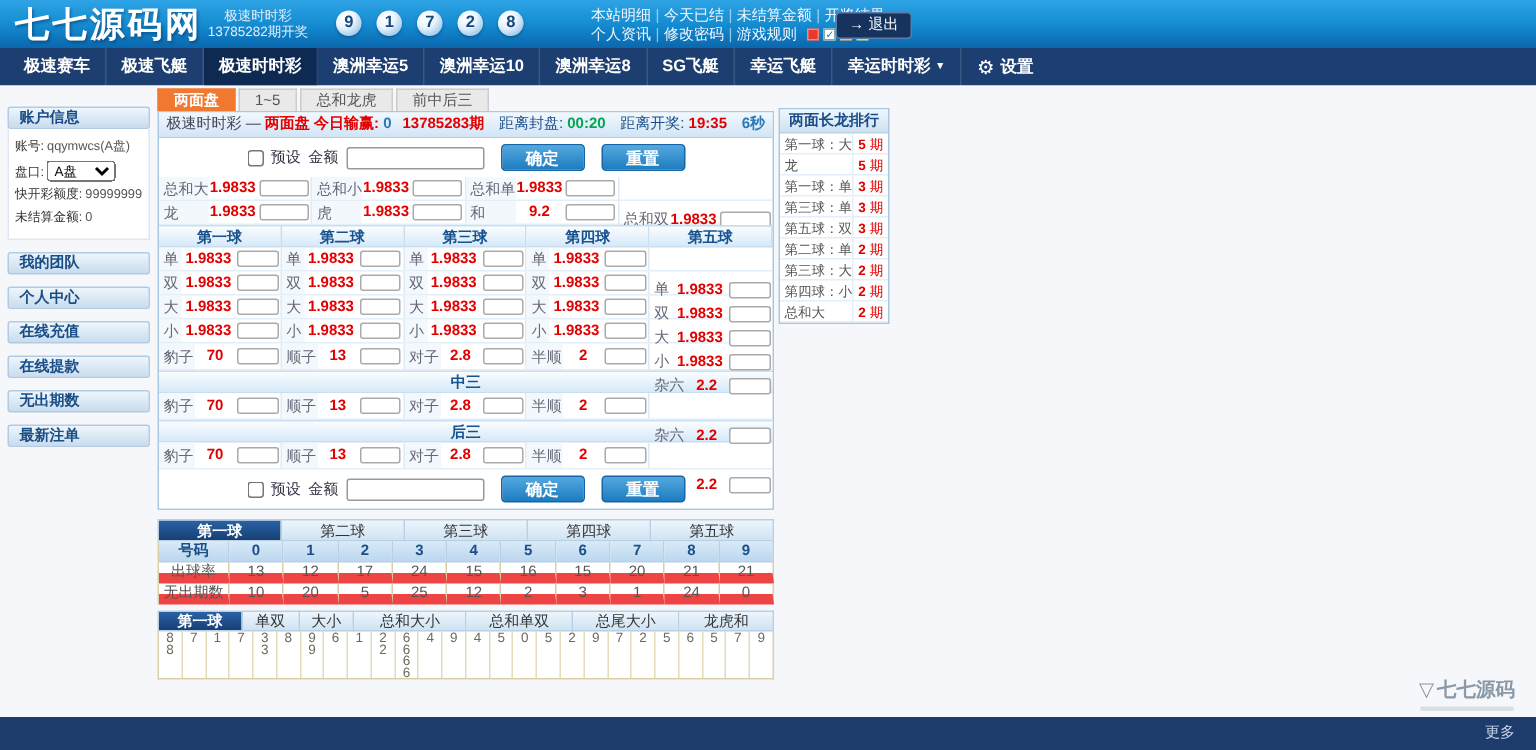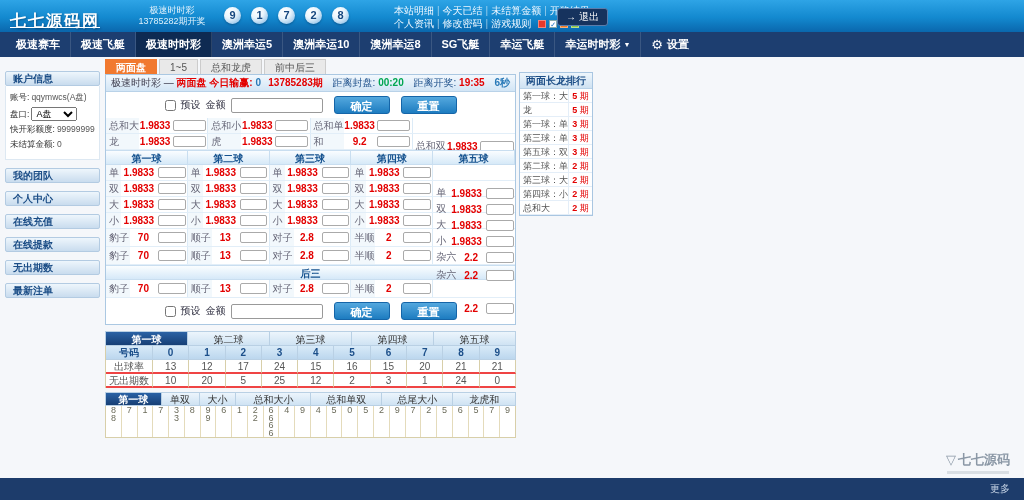--- a/index.html
+++ b/index.html
@@ -1,22 +1,22 @@
 <!DOCTYPE html>
 <html><head>
 <meta charset="utf-8">
 <style>
   * { margin:0; padding:0; box-sizing:border-box; }
   html,body { width:1024px; height:500px; overflow:hidden; font-family:"Liberation Sans","DejaVu Sans",sans-serif; background:#fff; position:relative; }
 
   
   .topbar { position:absolute; left:0; top:0; width:1024px; height:32px;
     background:linear-gradient(180deg,#2ea4e6 0%,#1389cf 55%,#0a67ad 100%); }
-  .logo { position:absolute; left:10px; top:11px; font-size:16px; font-weight:bold; color:#fff;
-    letter-spacing:2px; text-shadow:1px 1px 2px rgba(0,40,80,.45);text-decoration:underline; }
+  .logo { position:absolute; left:10px; top:1px; font-size:23px; font-weight:bold; color:#fff;
+    letter-spacing:2px; text-shadow:1px 1px 2px rgba(0,40,80,.45); }
   .draw-block { position:absolute; left:128px; top:5px; width:88px; text-align:center;
     font-size:9px; color:#dceffb; line-height:11px; }
   .balls { position:absolute; left:224px; top:7px; display:flex; gap:10px; }
   .ball { width:17px; height:17px; border-radius:50%; text-align:center; line-height:17px;
     font-size:11px; font-weight:bold; color:#16477f;
     background:radial-gradient(circle at 35% 28%, #ffffff 0%, #eaf5fd 40%, #a6cdec 75%, #5e9ed3 100%);
     box-shadow:0 1px 2px rgba(0,30,60,.35); }
   .header-right { position:absolute; left:394px; top:4px; width:212px; font-size:10px;
     color:#eef7ff; line-height:13px; white-space:nowrap; }
   .hlink { cursor:pointer; }
@@ -101,21 +101,21 @@
 
   
   .stats { margin-top:6px; }
   .stats-tabs { display:flex; height:15px; }
   .stats-tab { flex:1; text-align:center; line-height:15px; font-size:10px; color:#333;
     background:linear-gradient(180deg,#ecf5fc,#cfe3f3); border:1px solid #b9d0e4; border-left:none; cursor:pointer; }
   .stats-tab:first-child { border-left:1px solid #b9d0e4; }
   .stats-tab.active { background:linear-gradient(180deg,#2a62a5,#173f75); color:#fff; font-weight:bold; }
   .stats-row { display:flex; height:14px; line-height:13px; font-size:10px; background:#fff;
     border-left:1px solid #d8cfa9; }
-  .stats-row .sc { flex:1; text-align:center; border-right:1px solid #d8cfa9; border-bottom:2px solid #ef4444; color:#555; }
+  .stats-row .sc { flex:1; text-align:center; border-right:1px solid #d8cfa9; border-bottom:7px solid #ef4444; color:#555; }
   .stats-row .slabel { flex:none; width:47px; }
   .stats-row.hdr .sc { background:linear-gradient(180deg,#d8eaf8,#bcd7ee); color:#1c4f8a; font-weight:bold;
     border-right:1px solid #b9d0e4; border-bottom:1px solid #b9d0e4; }
 
   
   .road { margin-top:4px; }
   .road-tabs { display:flex; height:14px; }
   .road-tab { text-align:center; line-height:14px; font-size:10px; color:#333;
     background:linear-gradient(180deg,#ecf5fc,#cfe3f3); border:1px solid #b9d0e4; border-left:none; cursor:pointer; }
   .road-tab:first-child { border-left:1px solid #b9d0e4; }
@@ -488,20 +488,21 @@
               </div>
             </div>
             <div class="grp threegrp">
               <div class="lbl">杂六</div>
               <div class="odds">2.2</div>
               <div class="inpcell">
                 <input class="bet-inp" type="text" style="">
               </div>
             </div>
           </div>
+          <div class="sec-title">中三</div>
           <div class="bet-row three-row">
             <div class="grp threegrp">
               <div class="lbl">豹子</div>
               <div class="odds">70</div>
               <div class="inpcell">
                 <input class="bet-inp" type="text" style="">
               </div>
             </div>
             <div class="grp threegrp">
               <div class="lbl">顺子</div>

